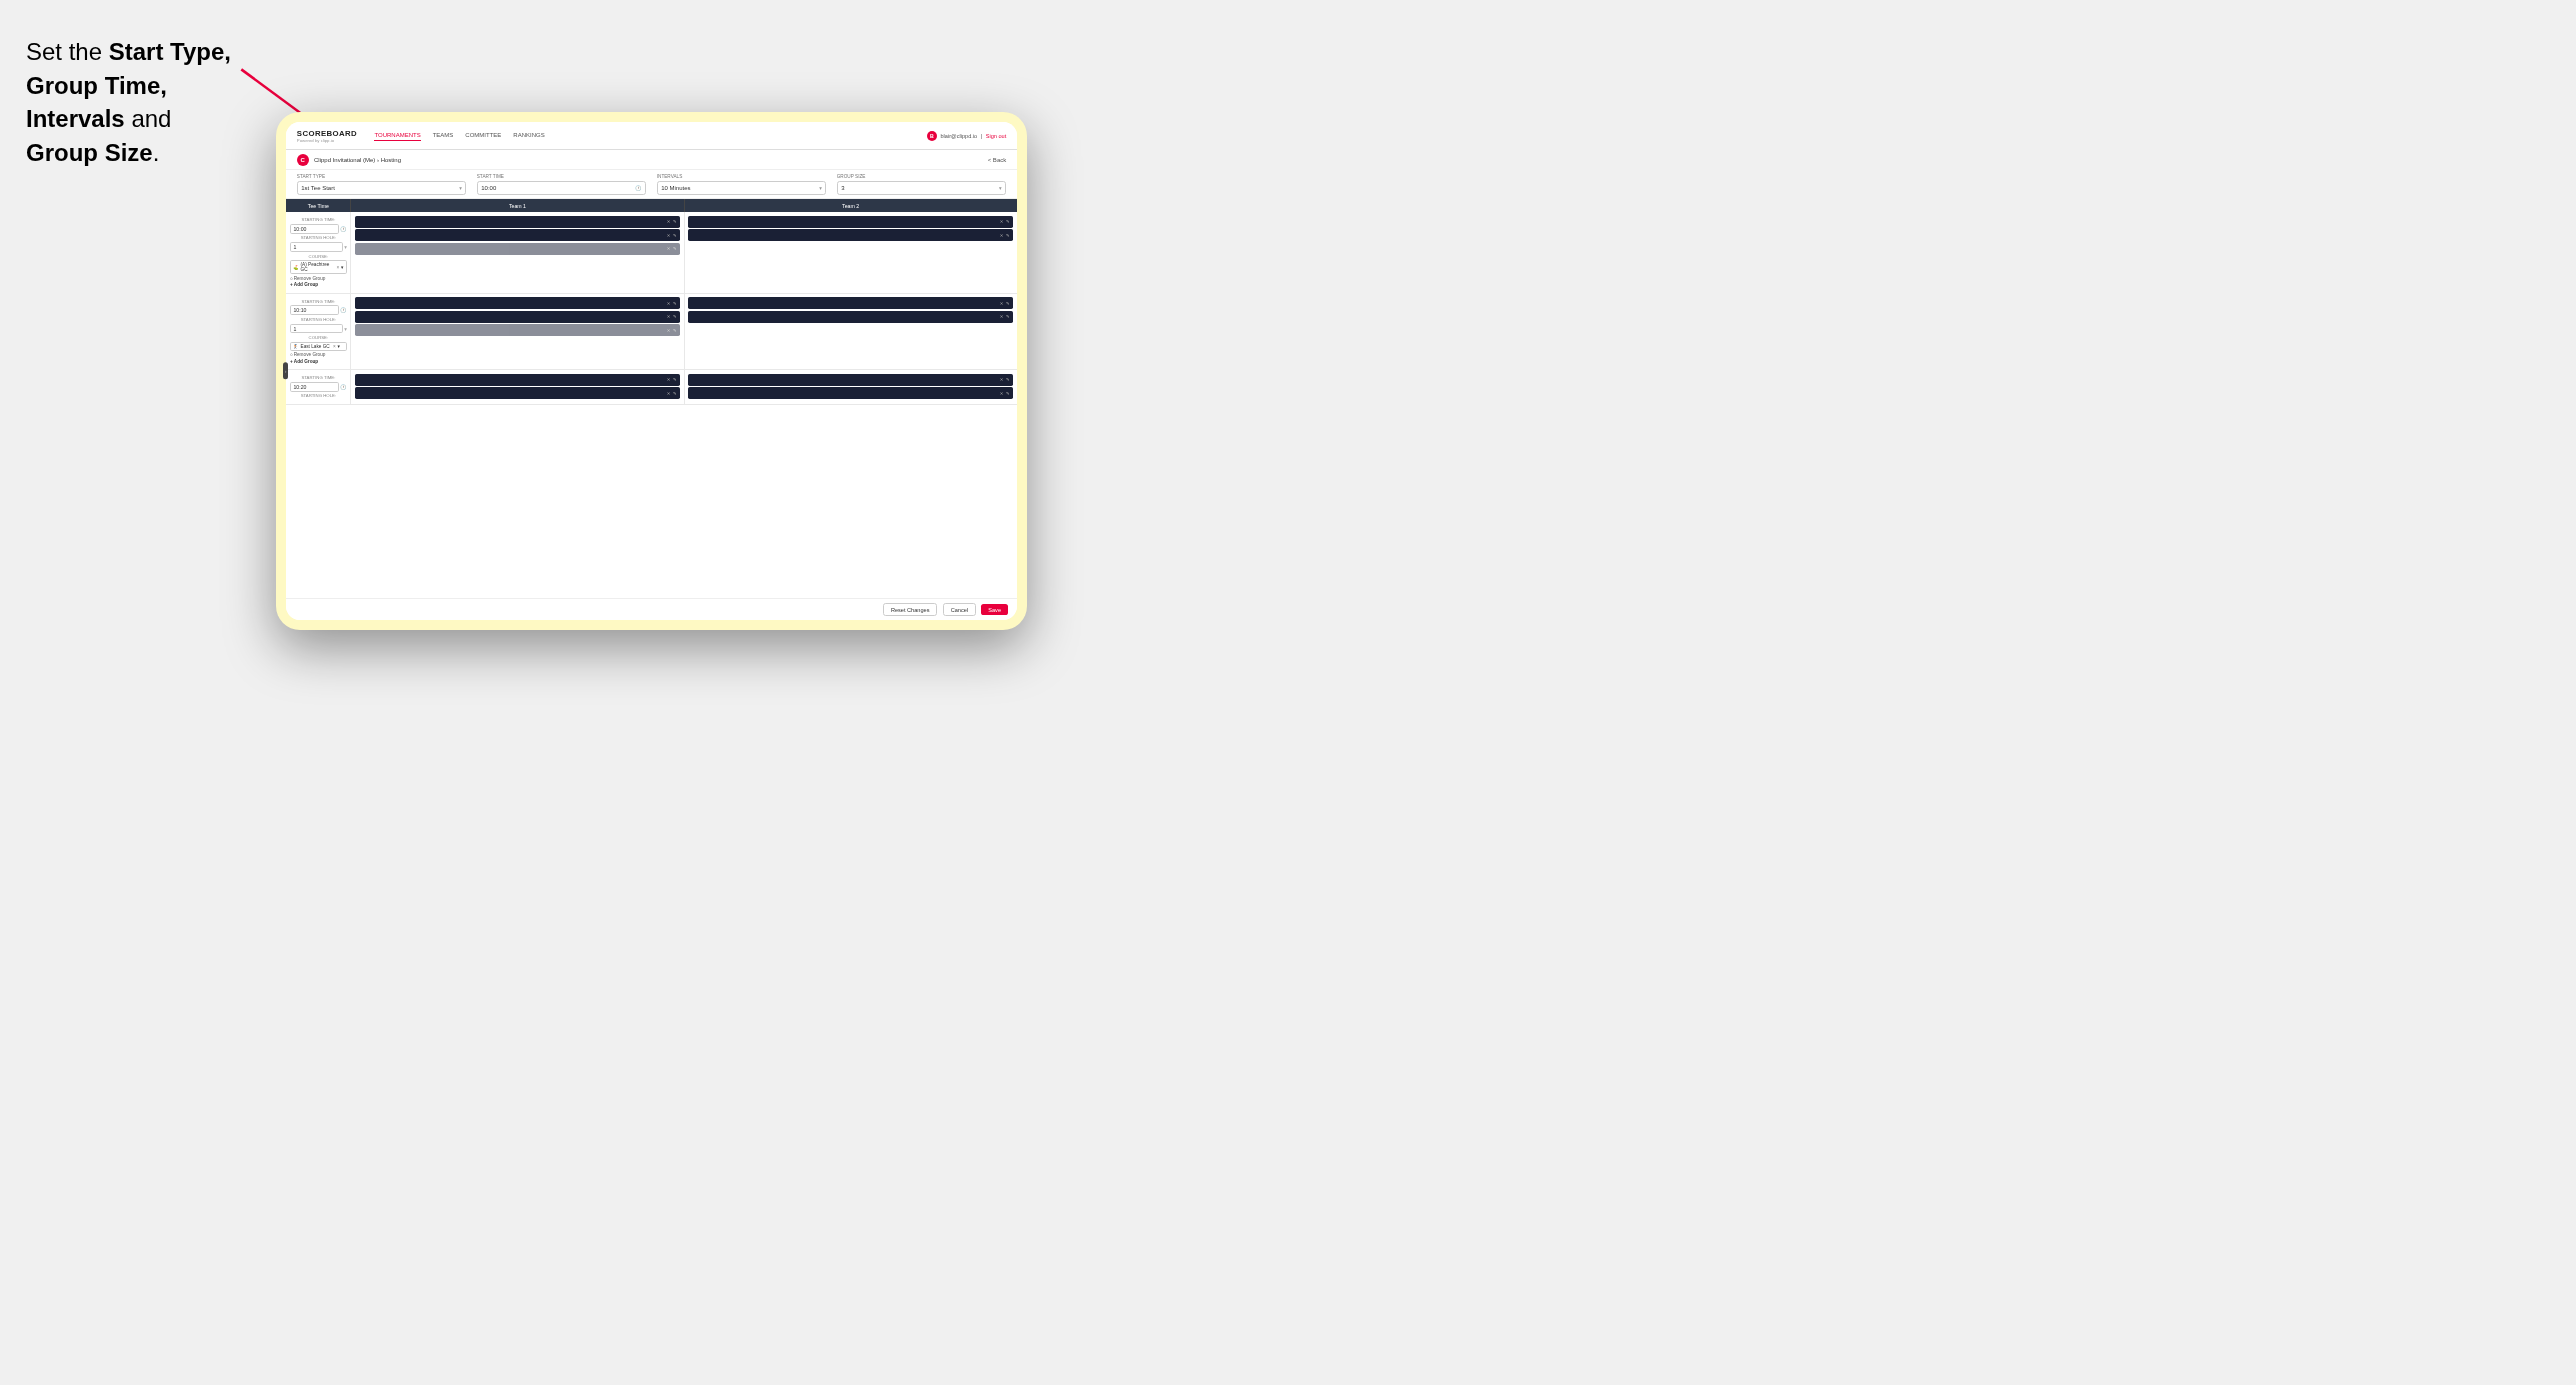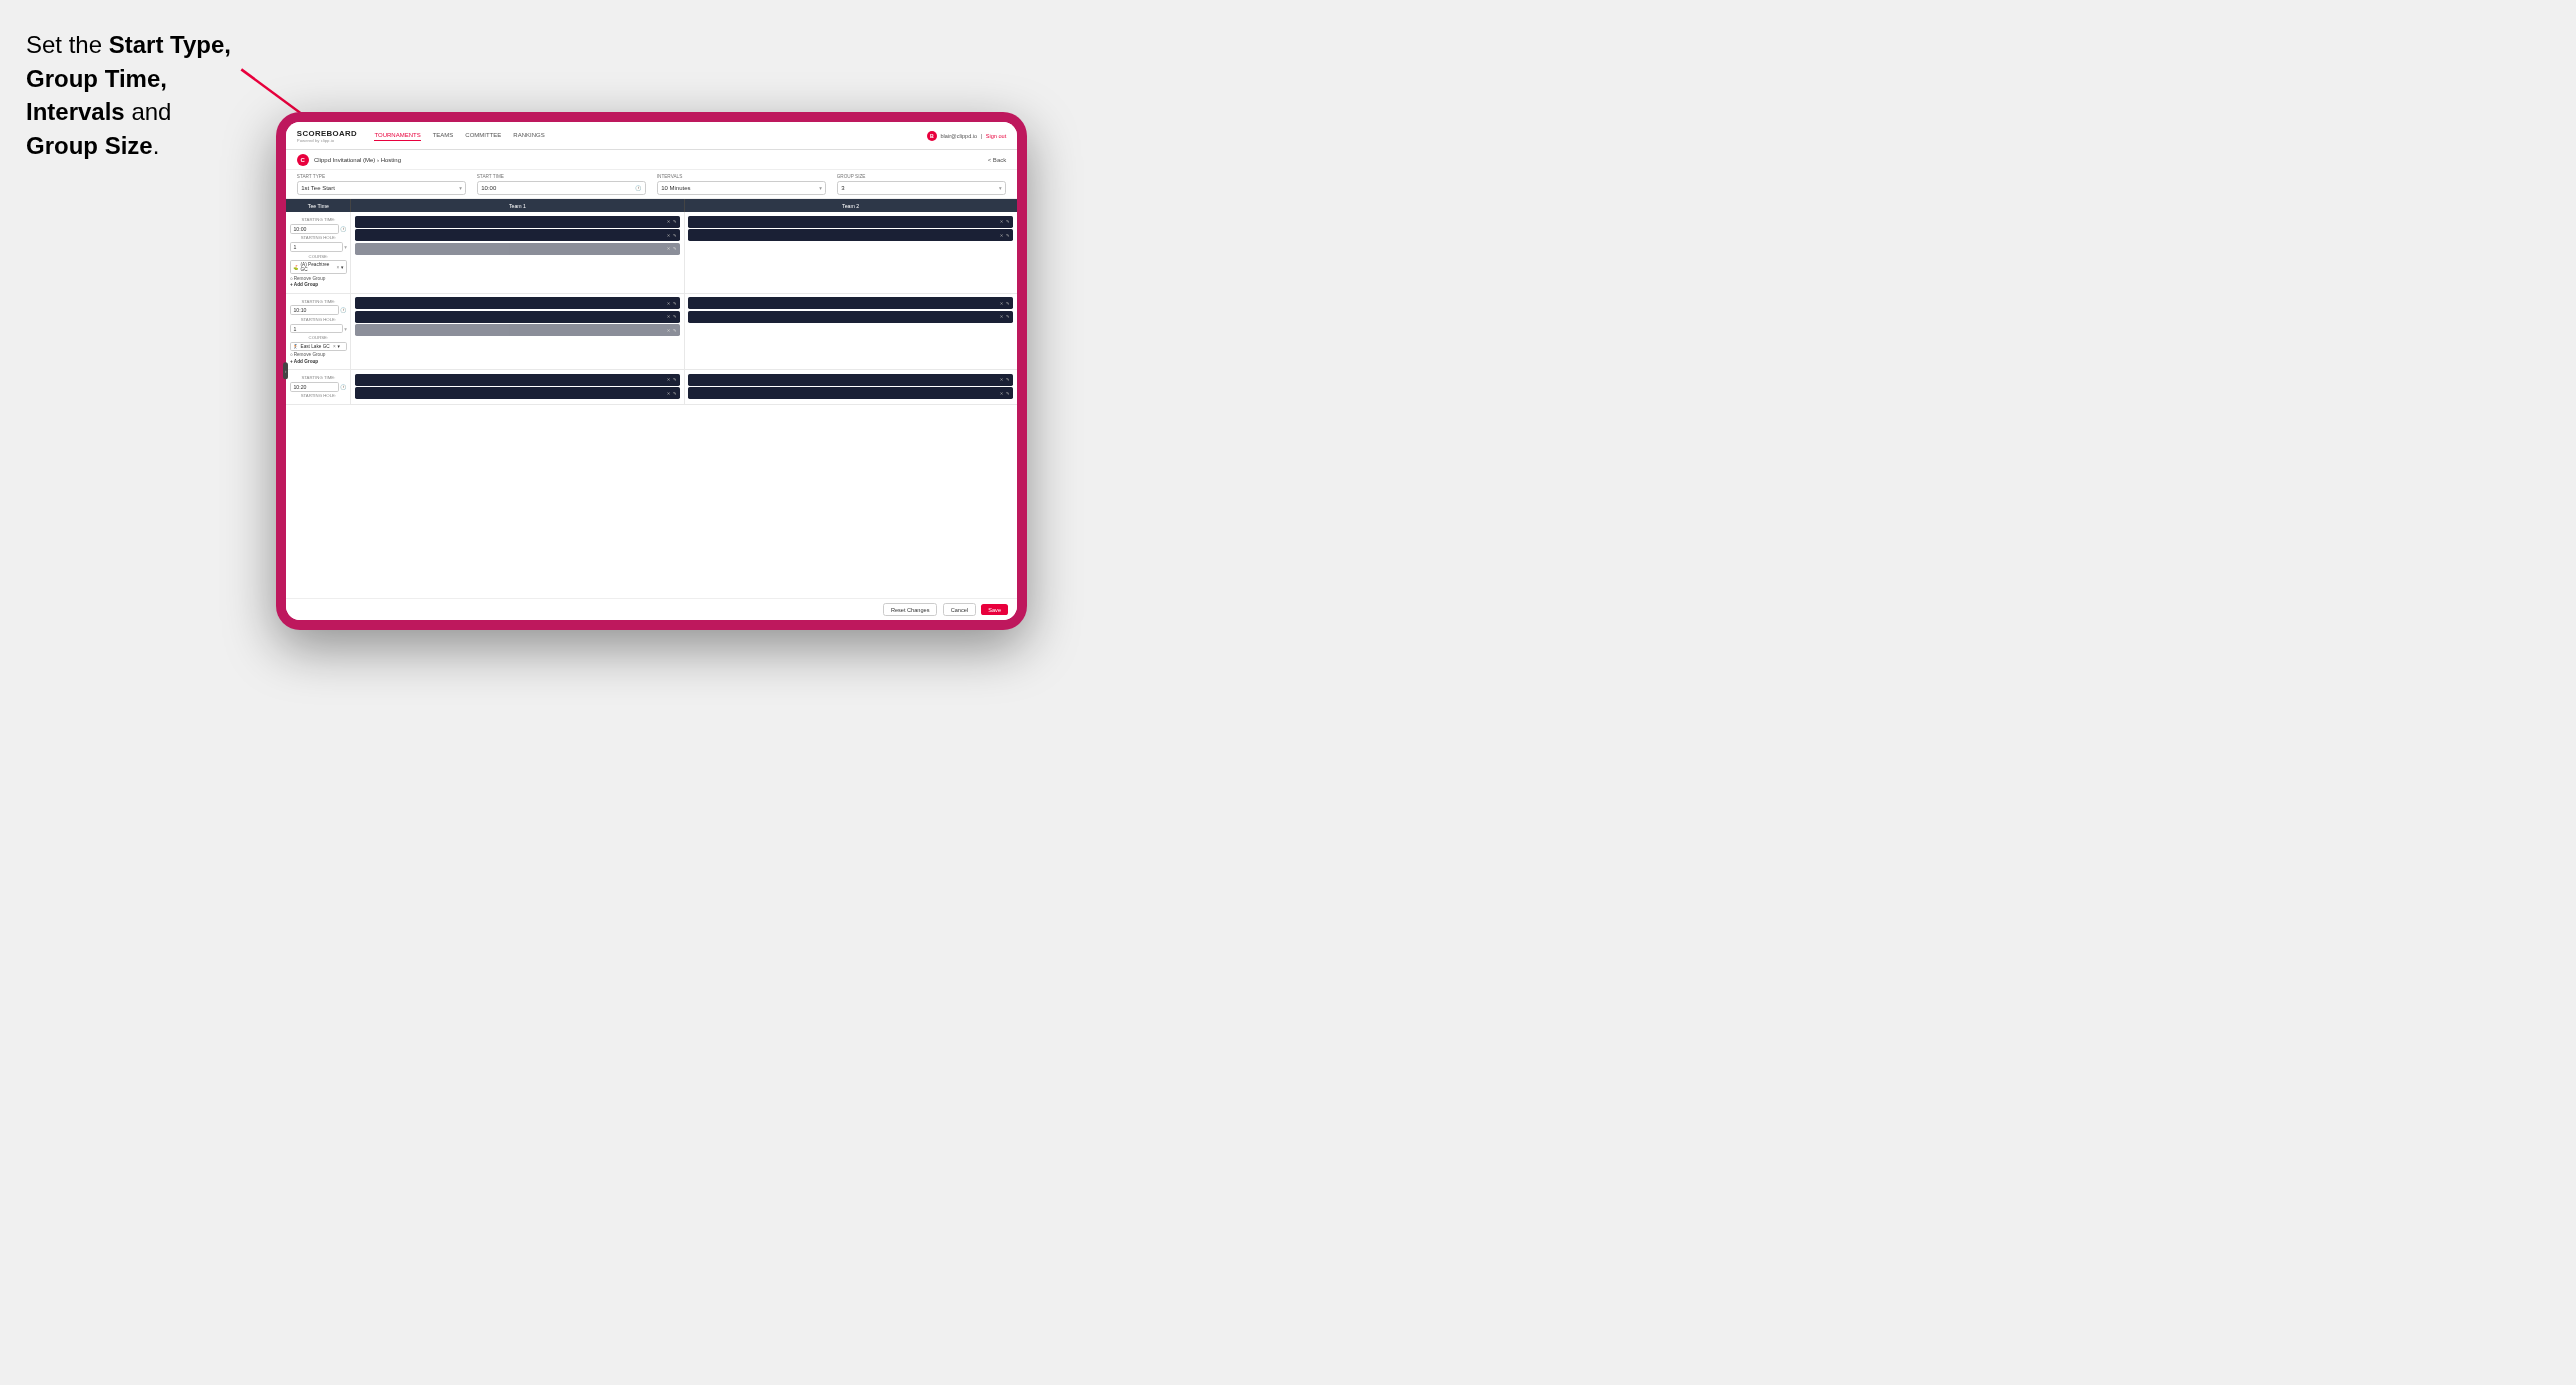--- a/index.html
+++ b/index.html
@@ -8,38 +8,38 @@
       font-family: -apple-system, BlinkMacSystemFont, 'Segoe UI', Arial, sans-serif;
       width: 2576px;
       height: 1386px;
       position: relative;
       overflow: hidden;
     }
 
     
     .instruction-area {
       position: absolute;
-      top: 28px;
+      top: 35px;
       left: 26px;
       width: 242px;
       font-size: 24px;
       line-height: 1.4;
       color: #000;
     }
     .instruction-area .normal { font-weight: 400; }
     .instruction-area .bold { font-weight: 900; }
 
     
     .tablet-frame {
       position: absolute;
       top: 112px;
       left: 276px;
       width: 751px;
       height: 518px;
-      background: #be185d;
+      background: #fef9c3;
       border-radius: 24px;
       padding: 10.4px;
       box-shadow: 0 17.3px 52px rgba(0,0,0,0.4);
     }
 
     .tablet-screen {
       width: 100%;
       height: 100%;
       background: #fff;
       border-radius: 14px;

